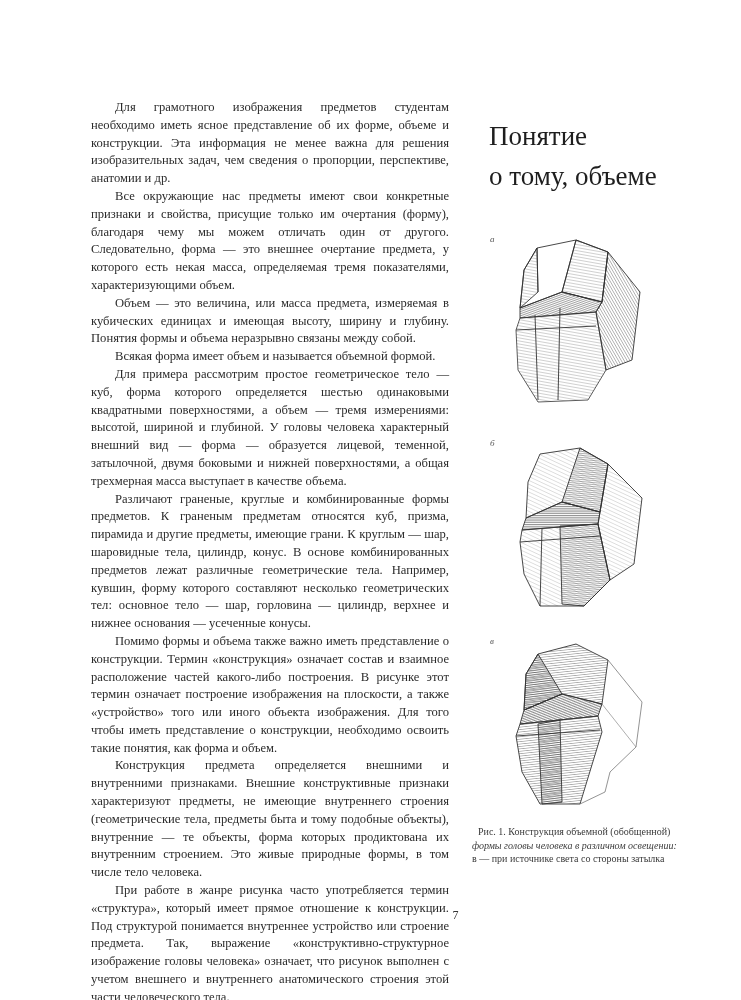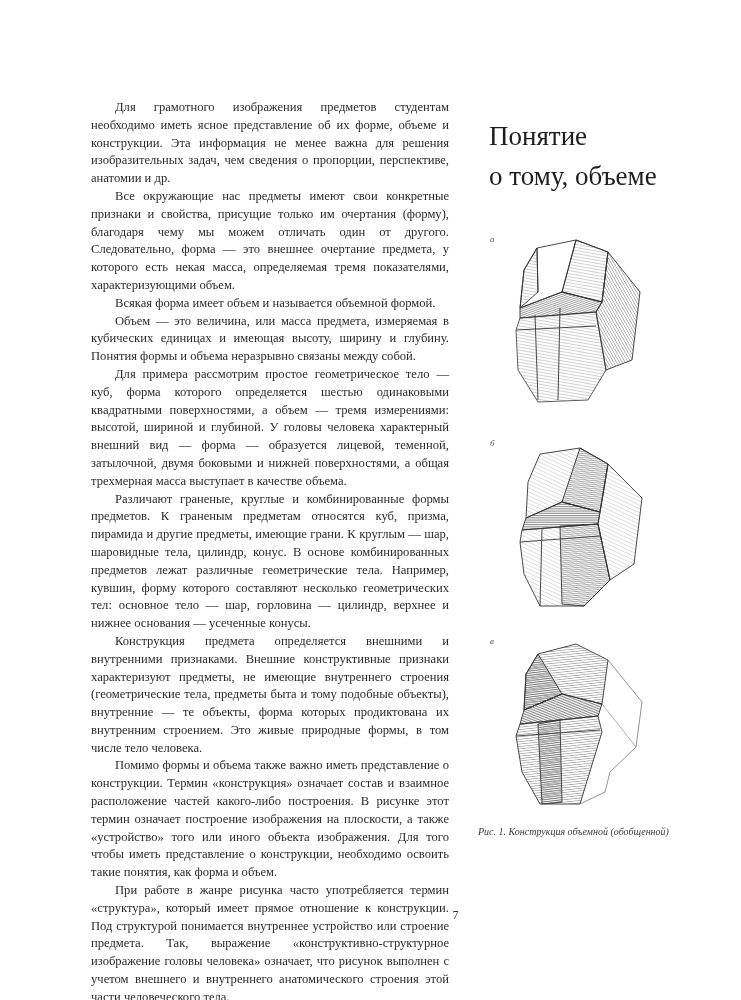--- a/index.html
+++ b/index.html
@@ -30,44 +30,44 @@
       position: absolute; left: 10px; top: 4px;
       font-family: "Liberation Serif", serif; font-style: italic; font-size: 9px; color: #555;
     }
     .figure svg { position: absolute; left: 0; top: 0; width: 190px; height: 190px; }
 
     .caption {
       position: absolute; left: 472px; top: 821px; width: 250px;
       font-family: "Liberation Serif", "DejaVu Serif", serif;
       font-size: 10px; line-height: 13.6px; color: #3a3a3a;
     }
-    .caption .cap-title { font-style: italic; display: block; padding-left: 6px; white-space: nowrap; }
+    .caption .cap-title { display: block; padding-left: 6px; white-space: nowrap; }
     .caption .cap-sub { font-style: italic; display: block; white-space: nowrap; }
     .caption .cap-item { display: block; white-space: nowrap; }
 
     .page-number {
       position: absolute; left: 0; width: 741px; top: 904px; text-align: center;
       font-family: "Liberation Serif", serif; font-size: 12px; color: #333;
       padding-left: 170px; box-sizing: border-box;
     }
   </style>
 </head>
 <body>
 
 <div class="page">
 
   <div class="body-col">
     <p>Для грамотного изображения предметов студентам необходимо иметь ясное представление об их форме, объеме и конструкции. Эта информация не менее важна для решения изобразительных задач, чем сведения о пропорции, перспективе, анатомии и др.</p>
     <p>Все окружающие нас предметы имеют свои конкретные признаки и свойства, присущие только им очертания (форму), благодаря чему мы можем отличать один от другого. Следовательно, форма — это внешнее очертание предмета, у которого есть некая масса, определяемая тремя показателями, характеризующими объем.</p>
+    <p>Объем — это величина, или масса предмета, измеряемая в кубиче­ских единицах и имеющая высоту, ширину и глубину. Понятия формы и объема неразрывно связаны между собой.</p>
     <p>Всякая форма имеет объем и называется объемной формой.</p>
-    <p>Объем — это величина, или масса предмета, измеряемая в кубиче­ских единицах и имеющая высоту, ширину и глубину. Понятия формы и объема неразрывно связаны между собой.</p>
     <p>Для примера рассмотрим простое геометрическое тело — куб, форма которого определяется шестью одинаковыми квадратными поверхностями, а объем — тремя измерениями: высотой, шириной и глубиной. У головы человека характерный внешний вид — фор­ма — образуется лицевой, теменной, затылочной, двумя боковыми и нижней поверхностями, а общая трехмерная масса выступает в качестве объема.</p>
     <p>Различают граненые, круглые и комбинированные формы пред­метов. К граненым предметам относятся куб, призма, пирамида и другие предметы, имеющие грани. К круглым — шар, шаровидные тела, цилиндр, конус. В основе комбинированных предметов лежат различные геометрические тела. Например, кувшин, форму которого составляют несколько геометрических тел: основное тело — шар, горло­вина — цилиндр, верхнее и нижнее основания — усеченные конусы.</p>
+    <p>Помимо формы и объема также важно иметь представление о конструкции. Термин «конструкция» означает состав и взаимное расположение частей какого-либо построения. В рисунке этот термин означает построение изображения на плоскости, а также «устройство» того или иного объекта изображения. Для того чтобы иметь пред­ставление о конструкции, необходимо освоить такие понятия, как форма и объем.</p>
     <p>Конструкция предмета определяется внешними и внутренними признаками. Внешние конструктивные признаки характеризуют предметы, не имеющие внутреннего строения (геометрические тела, предметы быта и тому подобные объекты), внутренние — те объекты, форма которых продиктована их внутренним строением. Это живые природные формы, в том числе тело человека.</p>
-    <p>Помимо формы и объема также важно иметь представление о конструкции. Термин «конструкция» означает состав и взаимное расположение частей какого-либо построения. В рисунке этот термин означает построение изображения на плоскости, а также «устройство» того или иного объекта изображения. Для того чтобы иметь пред­ставление о конструкции, необходимо освоить такие понятия, как форма и объем.</p>
     <p>При работе в жанре рисунка часто употребляется термин «структу­ра», который имеет прямое отношение к конструкции. Под структурой понимается внутреннее устройство или строение предмета. Так, вы­ражение «конструктивно-структурное изображение головы человека» означает, что рисунок выполнен с учетом внешнего и внутреннего анатомического строения этой части человеческого тела.</p>
 
   </div>
 
   <h1 class="title">
     <span>Понятие</span>
     <span>о тому, объеме</span>
   </h1>
 
   <div class="figure fig-a">
@@ -149,16 +149,18 @@
         <polyline points="128,28 162,70 156,115 130,140 125,160 100,172" stroke="#666" stroke-width="0.7"></polyline>
         <line x1="122" y1="72" x2="156" y2="115" stroke="#777" stroke-width="0.6"></line>
         <line x1="36" y1="104" x2="120" y2="98"></line>
       </g>
     </svg>
     <span class="fig-letter">в</span>
   </div>
 
   <div class="caption">
     <span class="cap-title">Рис. 1. Конструкция объемной (обобщенной)</span>
+    <span class="cap-sub">формы головы человека в различном освещении:</span>
+    <span class="cap-item">в — при источнике света со стороны затылка</span>
   </div>
 
   <div class="page-number">7</div>
 </div>
 
 </body></html>

